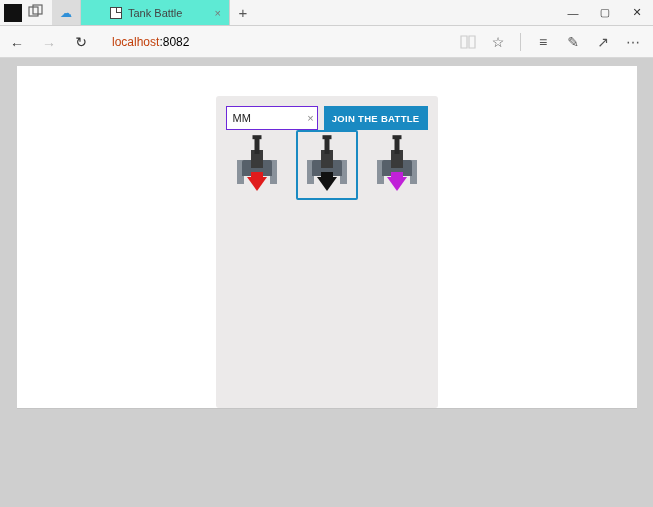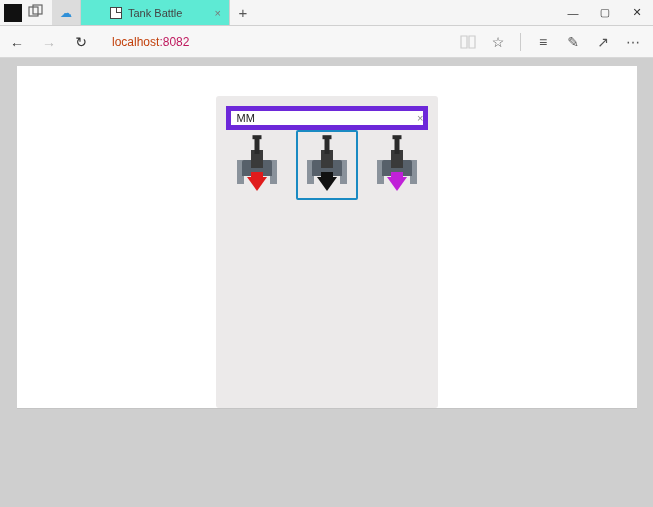--- a/index.html
+++ b/index.html
@@ -18,32 +18,32 @@
   .fav-doc { width:12px;height:12px;border:1px solid #444;background:#fff;position:relative;}
   .fav-doc::after{content:"";position:absolute;right:0;top:0;width:4px;height:4px;border-left:1px solid #444;border-bottom:1px solid #444;background:#fff;}
   .newtab { width: 26px; display:flex; align-items:center; justify-content:center; font-size:15px; color:#555;}
   .win-controls { margin-left: auto; display: flex; }
   .win-btn { width: 32px; display: flex; align-items: center; justify-content: center; font-size: 11px; color: #333; }
   
   .toolbar { height: 32px; background: #f7f7f7; display: flex; align-items: center; padding: 0 6px; gap: 10px; border-bottom: 1px solid #d8d8d8;}
   .nav-btn { width: 22px; height: 22px; display:flex; align-items:center; justify-content:center; color:#333; font-size:14px;}
   .addr { flex: 1; display: flex; align-items: center; padding-left: 10px; font-size: 12px; }
   .host { color: #c2410c; }
-  .port { color: #be185d; }
+  .port { color: #000000; }
   .right-tools { display:flex; gap:10px; align-items:center; padding-right:4px;}
   .tool { width:20px; height:20px; display:flex;align-items:center;justify-content:center; color:#555; font-size:14px;}
   .divider { width:1px; height:18px; background:#ccc; margin:0 2px;}
 
   .viewport { flex: 1; background: #cfcfcf; display: flex; justify-content: center; padding: 8px; }
   .page { background: #fff; width: 620px; height: 342px; box-shadow: 0 1px 0 rgba(0,0,0,0.05); display:flex; justify-content:center; padding-top:30px;}
   
   .card { width: 222px; background: #eceaea; border-radius: 3px; padding: 10px 10px 14px 10px; text-align:center; }
   .row1 { display:flex; gap:6px; }
   .name-input-wrap { flex:1; position:relative; }
-  .name-input { width:100%; height:24px; border:5px solid #6d28d9; background:#fff; font-size:11px; padding:0 20px 0 6px; color:#222; outline:none;}
+  .name-input { width:100%; height:24px; border:1px solid #6d28d9; background:#fff; font-size:11px; padding:0 20px 0 6px; color:#222; outline:none;}
   .clear-x { position:absolute; right:4px; top:0; height:24px; display:flex; align-items:center; font-size:11px; color:#888;}
   .join-btn { height:24px; background:#1a8ac2; color:#fff; border:none; font-size:9.5px; font-weight:600; padding:0 8px; letter-spacing:0.3px; cursor:pointer;}
   .choose { font-size:10.5px; color:#555; margin:10px 0 8px 0;}
   .tanks { display:flex; justify-content:space-between; gap:8px;}
   .tank-slot { width:62px; height:70px; border:2px solid transparent; border-radius:2px; display:flex; align-items:center; justify-content:center; background:transparent;}
   .tank-slot.selected { border-color:#1a8ac2; }
   
   .tank { position:relative; width:44px; height:58px; }
   .barrel { position:absolute; left:50%; top:0; transform:translateX(-50%); width:5px; height:18px; background:#2a2a2a;}
   .muzzle { position:absolute; left:50%; top:0; transform:translate(-50%,-20%); width:9px; height:4px; background:#2a2a2a;}
@@ -110,20 +110,21 @@
   </div>
 
   <div class="viewport">
     <div class="page">
       <div class="card">
         <div class="row1">
           <div class="name-input-wrap">
             <input class="name-input" value="MM" style="">
             <span class="clear-x">×</span>
           </div>
+          <button class="join-btn">JOIN THE BATTLE</button>
         </div>
         <div class="tanks">
           <div class="tank-slot" style="--ac: #e01b1b;">
             <div class="tank">
                 <div class="track-l"></div>
                 <div class="track-r"></div>
                 <div class="hull"></div>
                 <div class="accent-top"></div>
                 <div class="accent"></div>
                 <div class="turret"></div>

